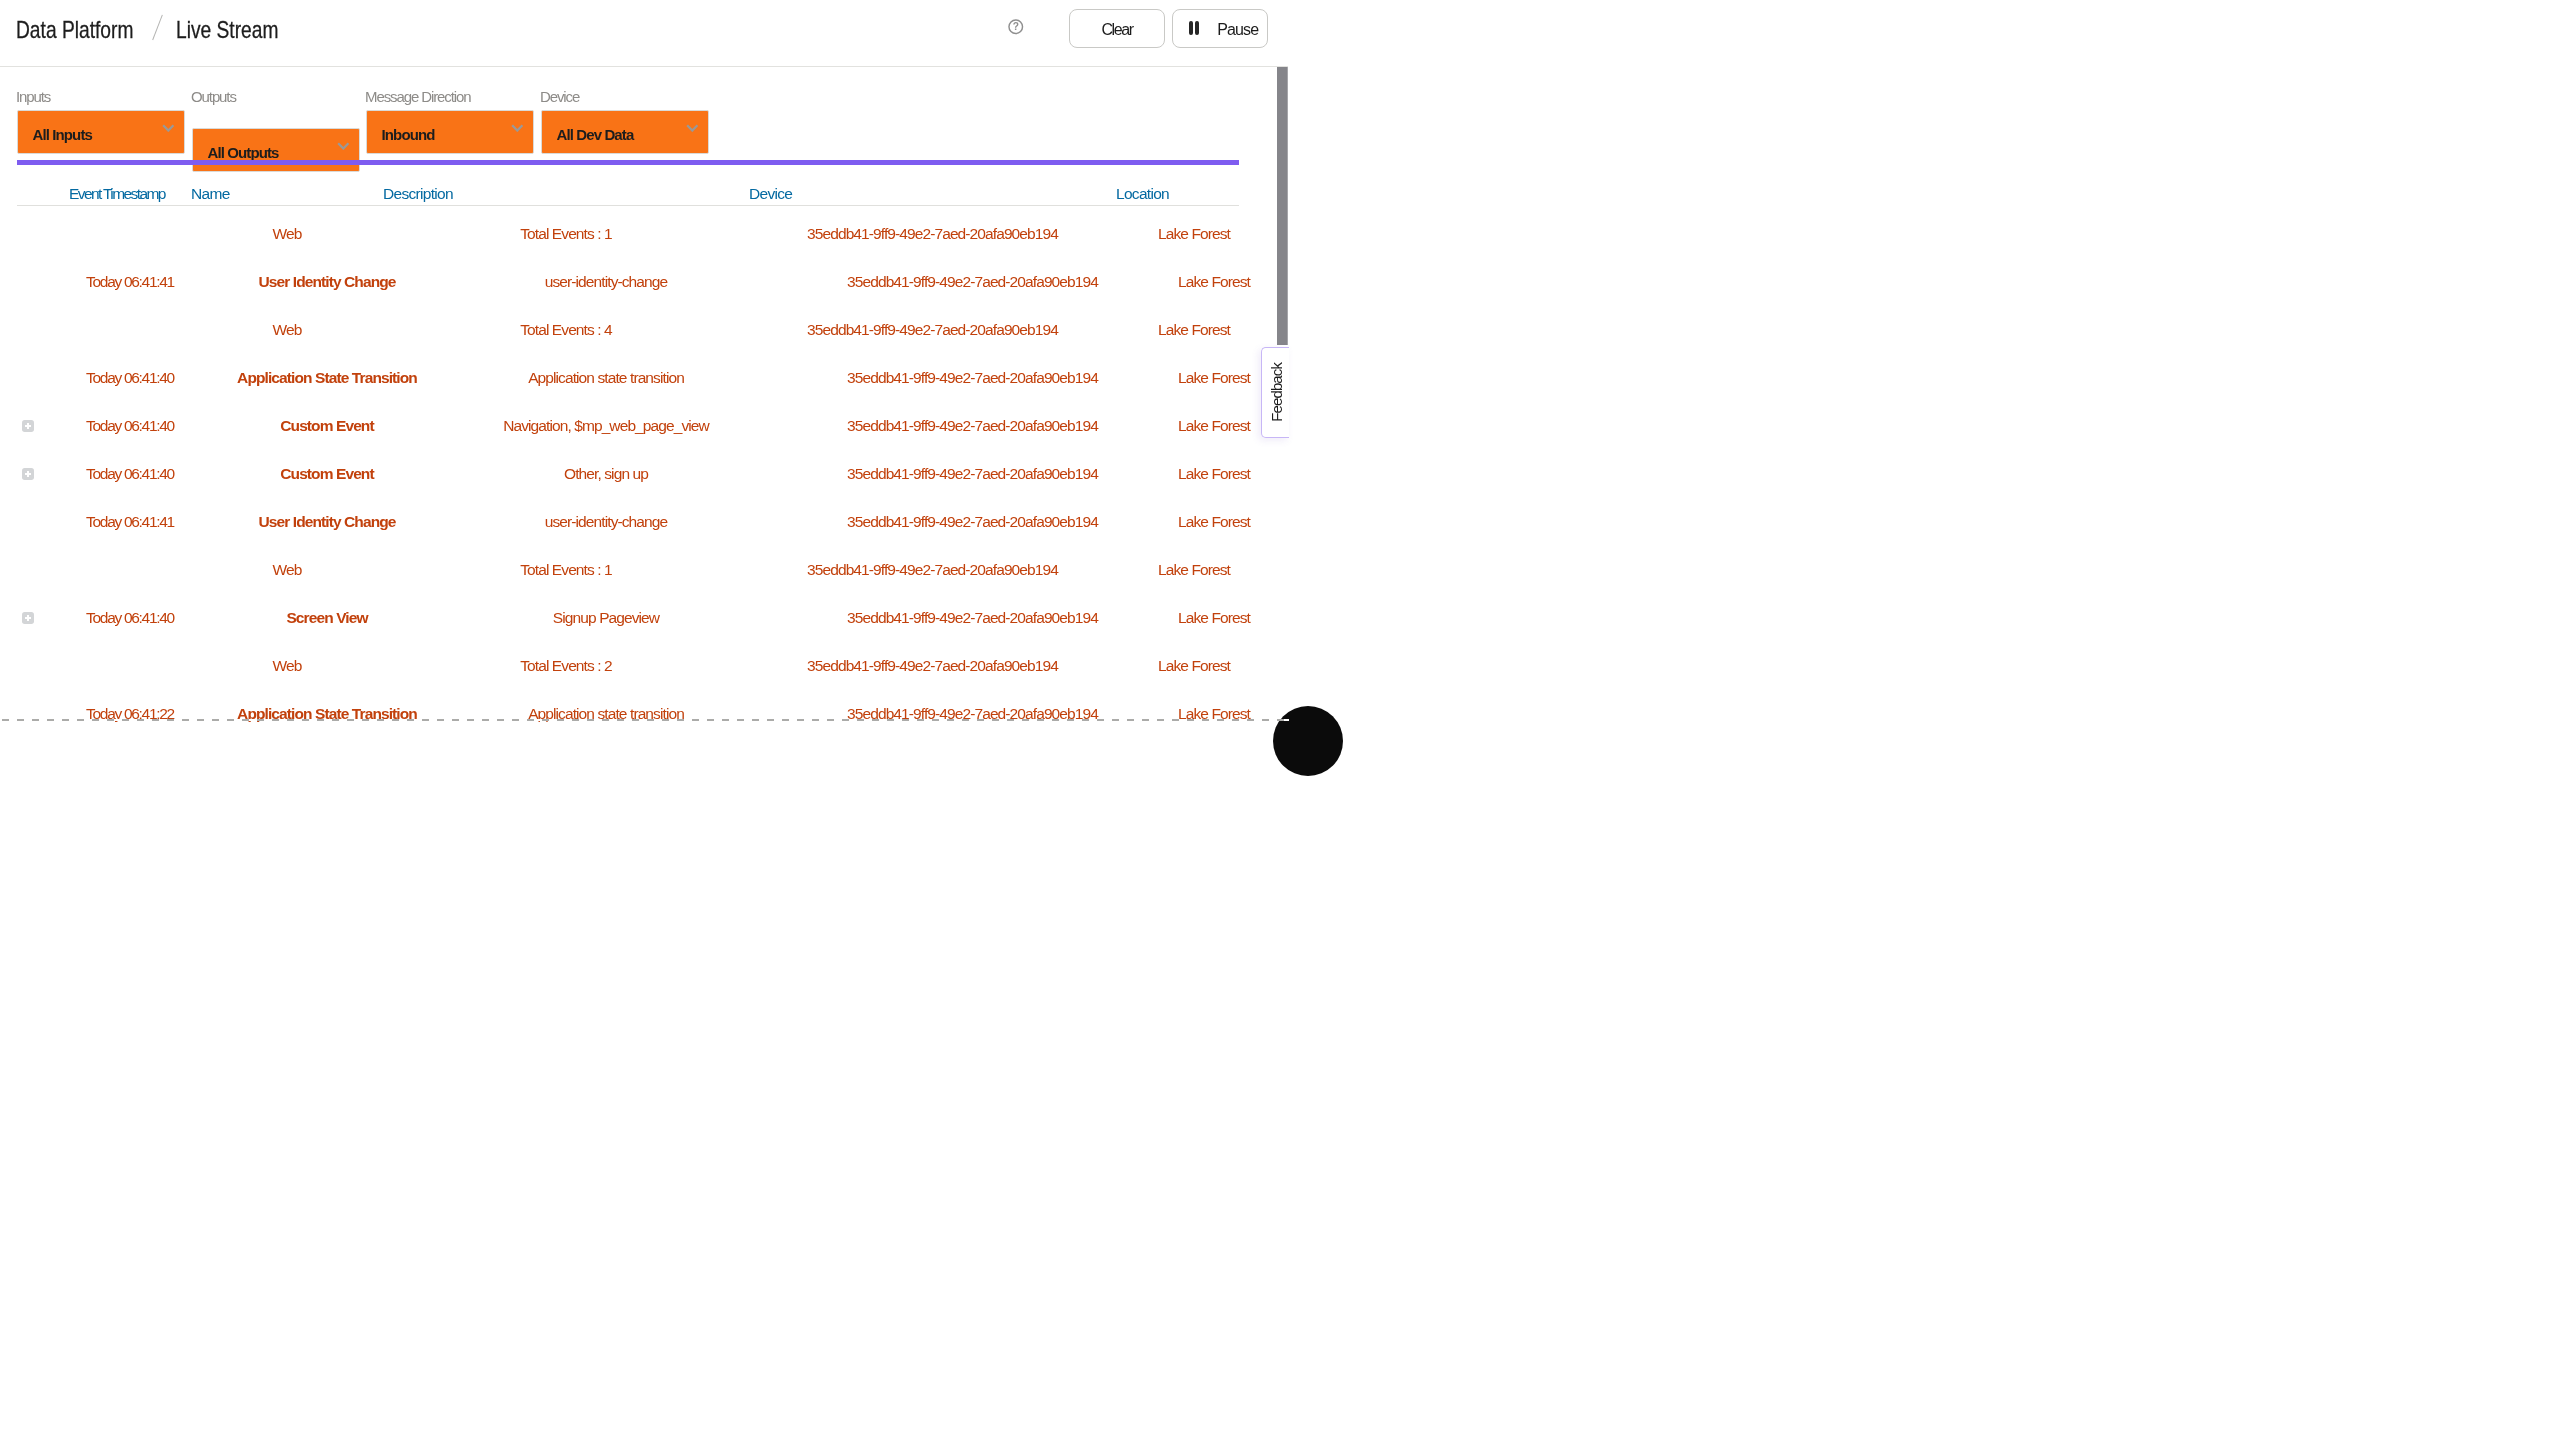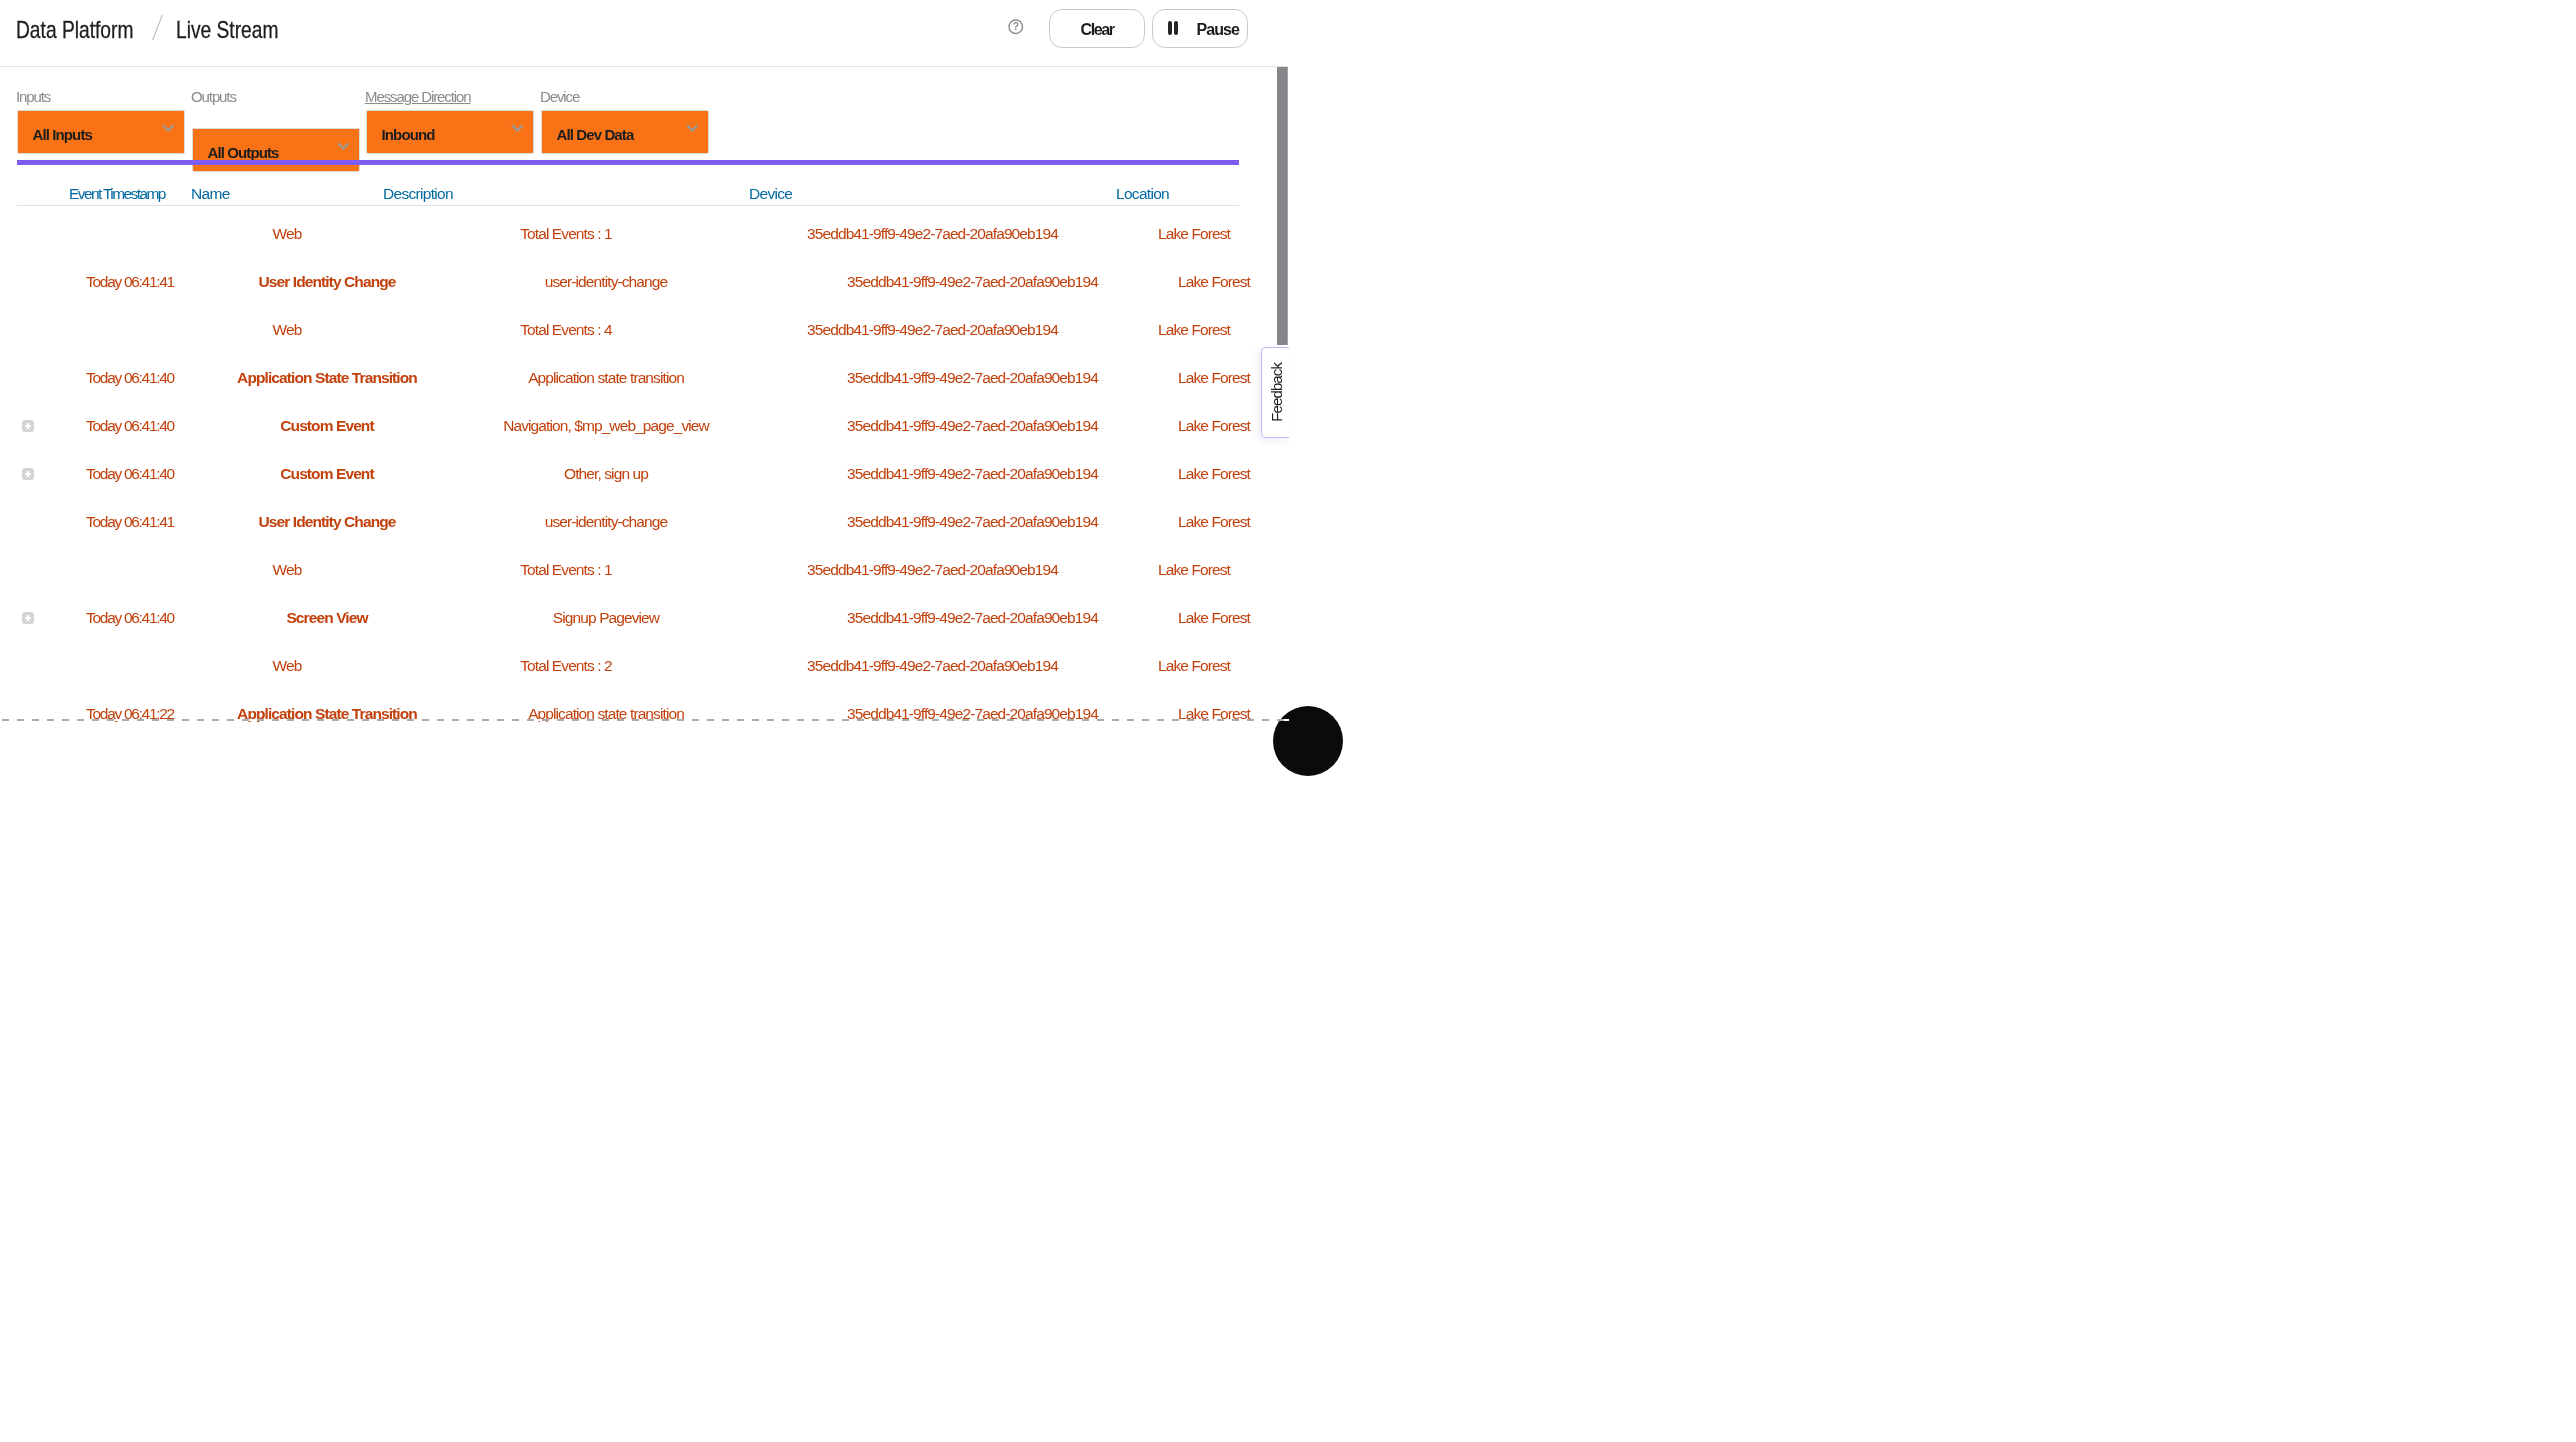--- a/index.html
+++ b/index.html
@@ -8,23 +8,23 @@
   .abs { position:absolute; }
   
   .crumb { position:absolute; font-size:24px; line-height:24px; color:#1d1d1d; -webkit-text-stroke:0.3px #1d1d1d;
     transform:scaleX(0.8); transform-origin:0 50%; white-space:nowrap; }
   #crumb1 { left:16.4px; top:17.5px; }
   #crumbSlash { left:157px; top:14px; width:1.3px; height:27px; background:#b5b5b3; transform:rotate(21deg); }
   #crumb2 { left:176px; top:17.5px; }
   #topline { position:absolute; left:0; top:66px; width:1288px; height:1.4px; background:#e2e2df; }
   #helpIcon { position:absolute; left:1008px; top:19.4px; }
   .btn { position:absolute; top:9.2px; height:39px; background:#fff;
-    border:1px solid #c9c9c6; border-radius:13px; display:flex; align-items:center;
-    justify-content:center; font-size:16px; font-weight:bold; color:#1c1c1c;
-    padding-top:3.4px; }
+    border:1px solid #c9c9c6; border-radius:8px; display:flex; align-items:center;
+    justify-content:center; font-size:16px; font-weight:normal; color:#1c1c1c;
+    padding-top:3.4px;margin-left:20px; }
   #btnClear { left:1049px; width:96px; letter-spacing:-1.4px; }
   #btnPause { left:1152px; width:96px; letter-spacing:-0.9px; padding-left:6.8px; }
   .pbar { width:3.9px; height:13.4px; background:#262626; border-radius:1.9px; display:inline-block; }
   #pauseIcon { display:flex; gap:2.5px; margin-right:18.4px; margin-top:-4.9px; }
   
   .flabel { position:absolute; top:89px; font-size:15px; line-height:15.5px;
     color:#8d8b88; letter-spacing:-1.1px;text-align:right; }
   .fbox { position:absolute; top:110px; width:168px; height:44px; background:#f97316;
     border:1px solid #dadad7; border-radius:1.9px; display:flex; align-items:center;
     font-size:15px; font-weight:bold; color:#1d1d1d; letter-spacing:-0.9px;
@@ -72,21 +72,21 @@
   </svg>
   <div class="btn" id="btnClear">Clear</div>
   <div class="btn" id="btnPause"><span id="pauseIcon">
       <span class="pbar"></span>
       <span class="pbar"></span>
     </span>Pause</div>
   <div id="topline"></div>
 
   <div class="flabel" style="left:16px;">Inputs</div>
   <div class="flabel" style="left:191px;">Outputs</div>
-  <div class="flabel" style="left:365px;text-decoration:underline;">Message Direction</div>
+  <div class="flabel" style="left:365px;">Message Direction</div>
   <div class="flabel" style="left:540px;">Device</div>
 
   <div class="fbox" style="left:17px;">All Inputs
     <svg width="12.6" height="8.7" viewBox="0 0 13 9">
       <path d="M1.2 1.2 L6.5 6.8 L11.8 1.2" fill="none" stroke="#999" stroke-width="2.3"></path>
     </svg>
   </div>
   <div class="fbox" style="left:192px;margin-top:18px;">All Outputs
     <svg width="12.6" height="8.7" viewBox="0 0 13 9">
       <path d="M1.2 1.2 L6.5 6.8 L11.8 1.2" fill="none" stroke="#999" stroke-width="2.3"></path>

